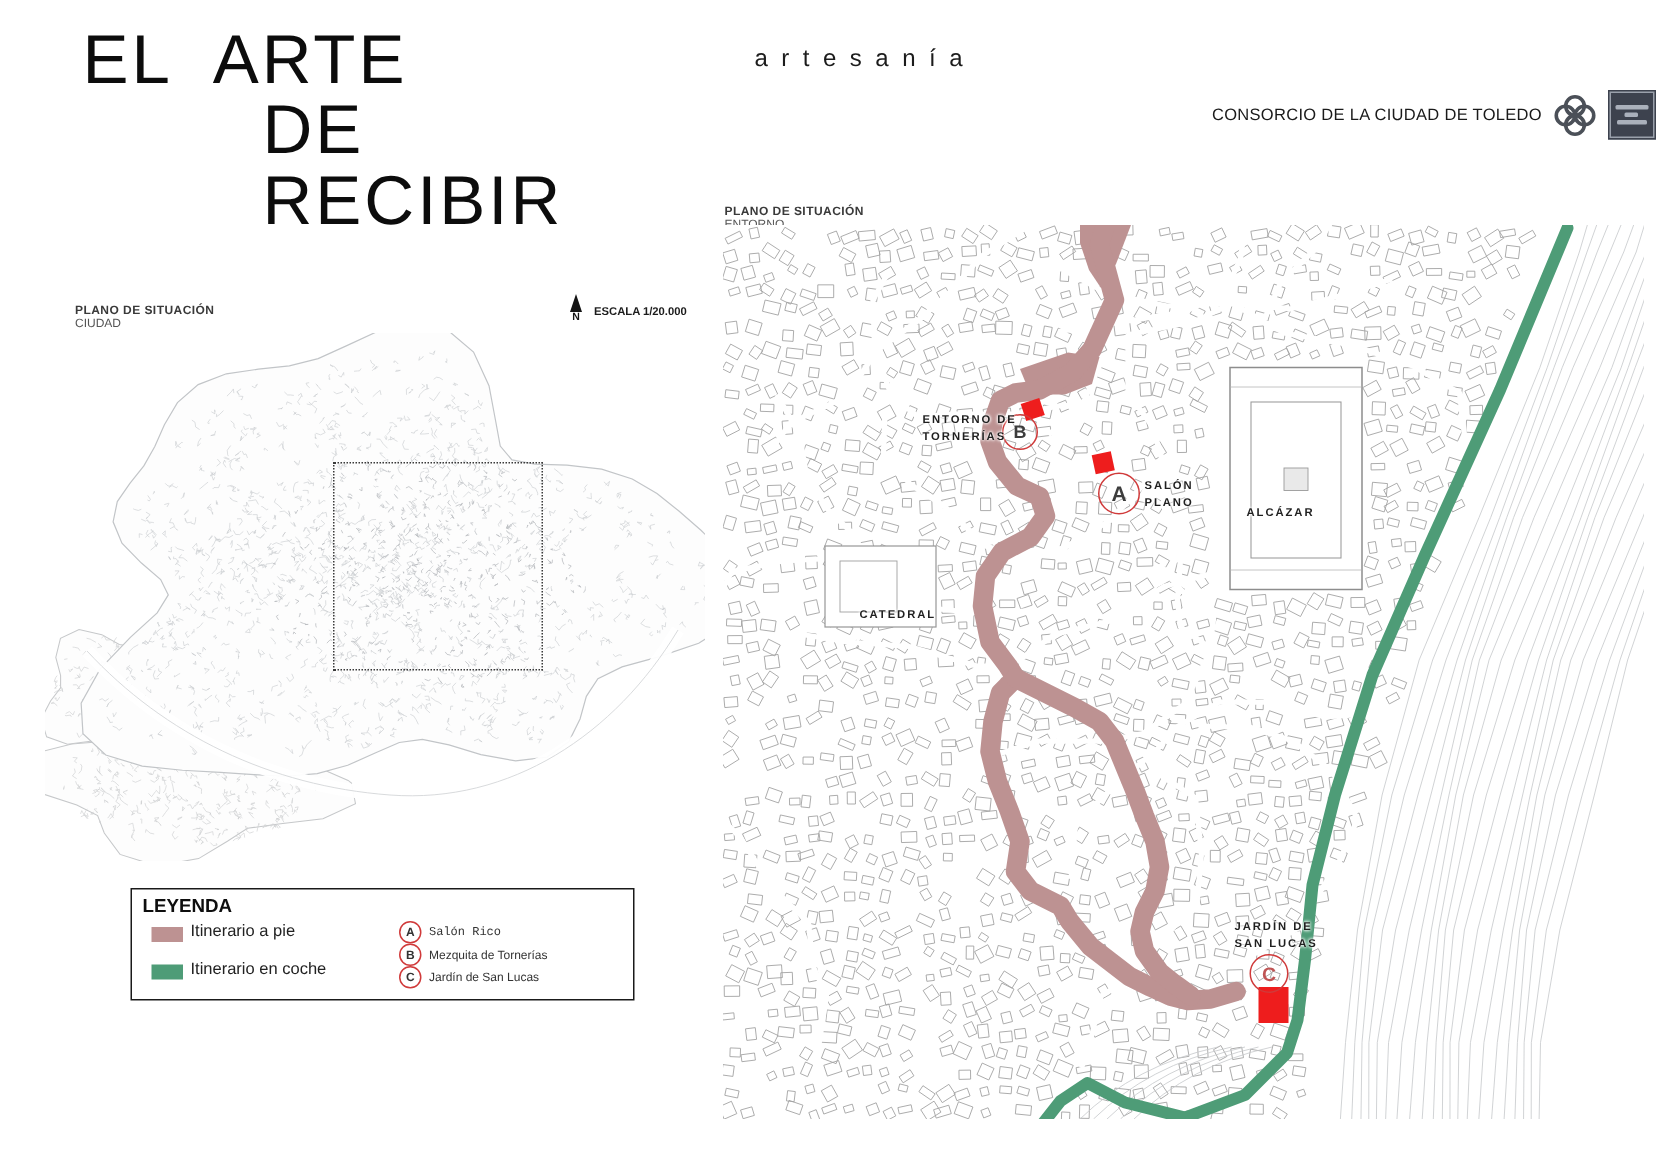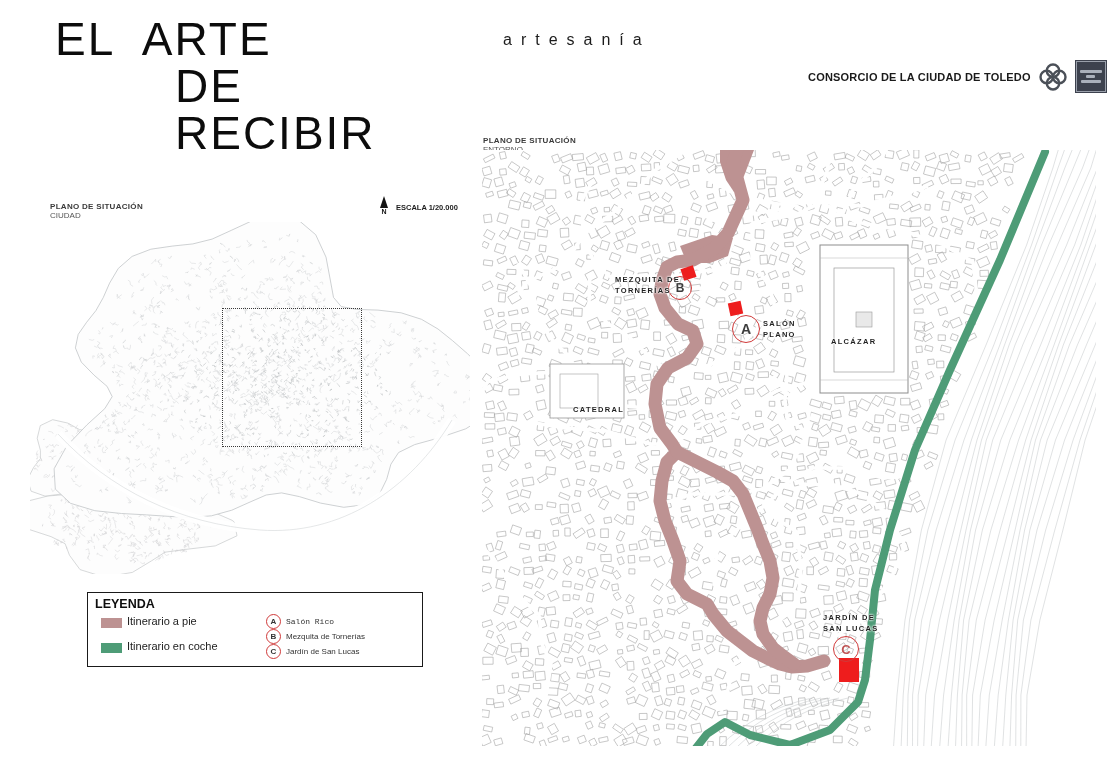--- a/index.html
+++ b/index.html
@@ -9,21 +9,21 @@
   
   .title-block{position:absolute;left:55px;top:16px;font-size:46px;line-height:47px;
                letter-spacing:2px;color:#0c0c0c;}
   .title-block .t1{word-spacing:16px;}
   .title-block .t2,.title-block .t3{margin-left:120px;}
   .subtitle-block{position:absolute;left:481px;top:26px;font-size:16px;line-height:27px;
                   letter-spacing:9px;color:#1c1c1c;}
   .subtitle-block .s2{margin-left:22px;}
   .subtitle-block .s3{margin-left:55px;}
   .consorcio{position:absolute;left:808px;top:60px;display:flex;align-items:center;gap:7px;}
-  .consorcio-label{font-size:11px;font-weight:bold;letter-spacing:.2px;color:#1a1a1a;white-space:nowrap;}
+  .consorcio-label{font-size:11px;font-weight:normal;letter-spacing:.2px;color:#1a1a1a;white-space:nowrap;}
   .seal-logo{width:32px;height:33px;background:#3d424e;box-shadow:inset 0 0 0 1px #3d424e,inset 0 0 0 2px #9aa0ab;
              display:flex;flex-direction:column;align-items:center;justify-content:center;gap:2px;}
   .seal-logo i{display:block;height:3px;background:#aab0bb;border-radius:1px;}
   .seal-logo i:nth-child(1){width:22px;}
   .seal-logo i:nth-child(2){width:9px;}
   .seal-logo i:nth-child(3){width:20px;}
 
   
   .maphdr{position:absolute;line-height:9px;}
   .maphdr .mh-t{font-size:8px;font-weight:bold;color:#3a3a3a;letter-spacing:.3px;}
@@ -173,21 +173,21 @@
       </div>
     <div class="marker" style="left: 250px; top: 165px; width: 26px; height: 26px; font-size: 14px; border-color: rgb(208, 58, 58);">
       <span style="color: rgb(61, 61, 61);">A</span>
       </div>
     <div class="marker" style="left: 351px; top: 486px; width: 24px; height: 24px; font-size: 13px; border-color: rgb(208, 58, 58);">
       <span style="color: rgb(191, 84, 84);">C</span>
       </div>
 
     
     <div class="mlabel" style="left:133px;top:124px;">
-      <div>MEZQUITA DE</div>
+      <div>ENTORNO DE</div>
       <div>TORNERÍAS</div>
     </div>
     <div class="mlabel" style="left:281px;top:168px;">
       <div>SALÓN</div>
       <div>PLANO</div>
     </div>
     <div class="mlabel" style="left:349px;top:186px;">ALCÁZAR</div>
     <div class="mlabel" style="left:91px;top:254px;">CATEDRAL</div>
     <div class="mlabel" style="left:341px;top:462px;">
       <div>JARDÍN DE</div>

